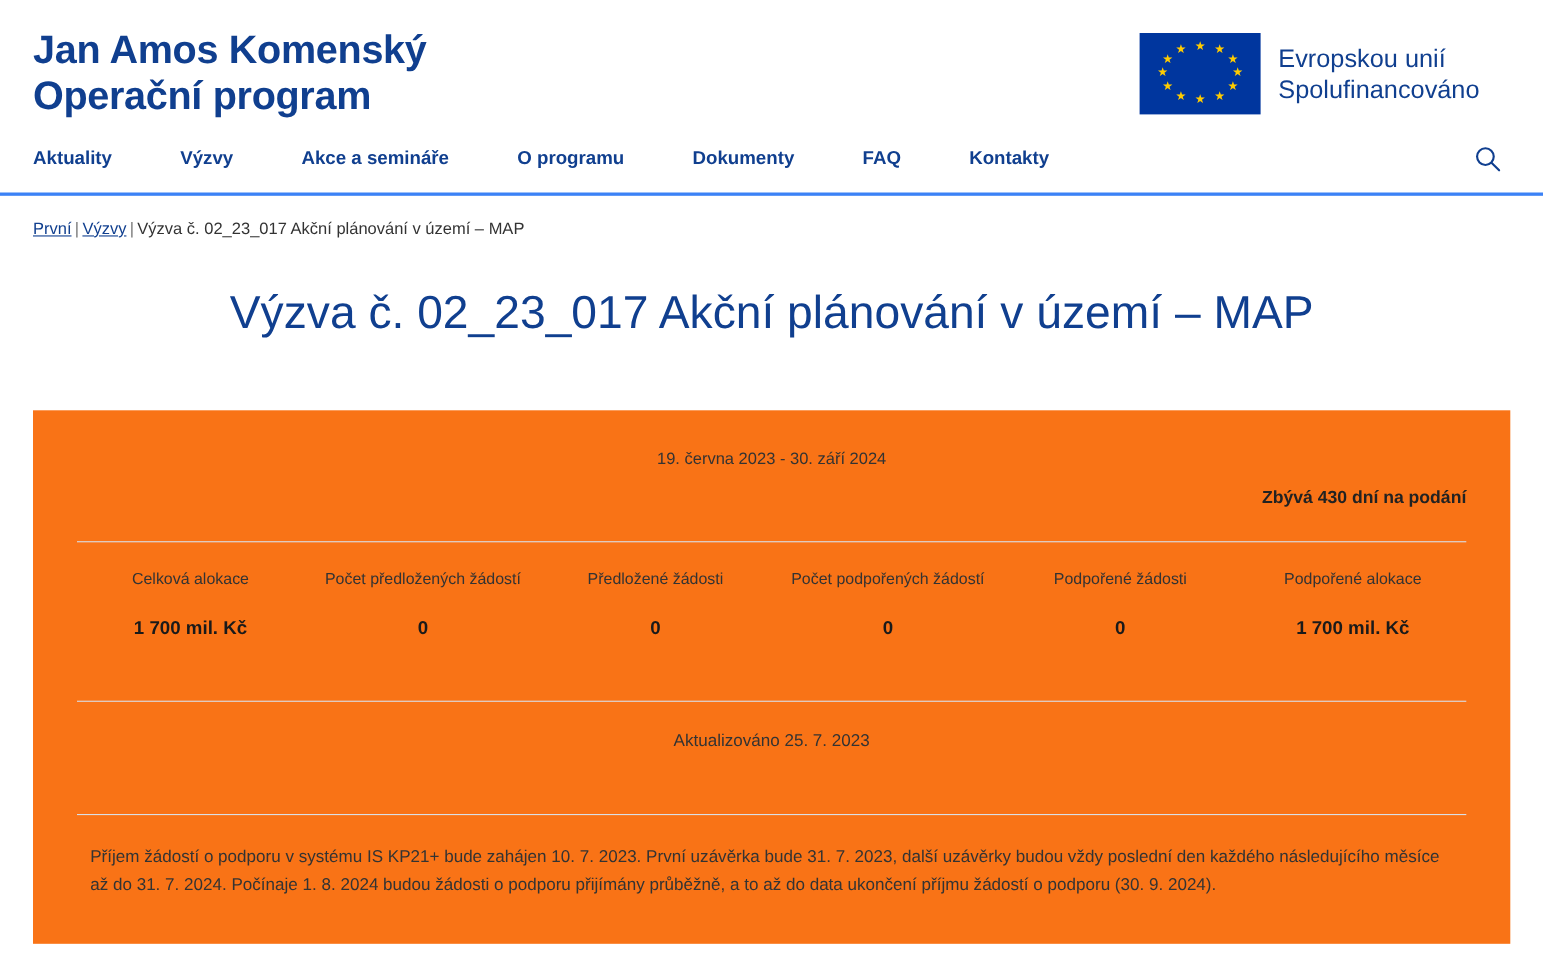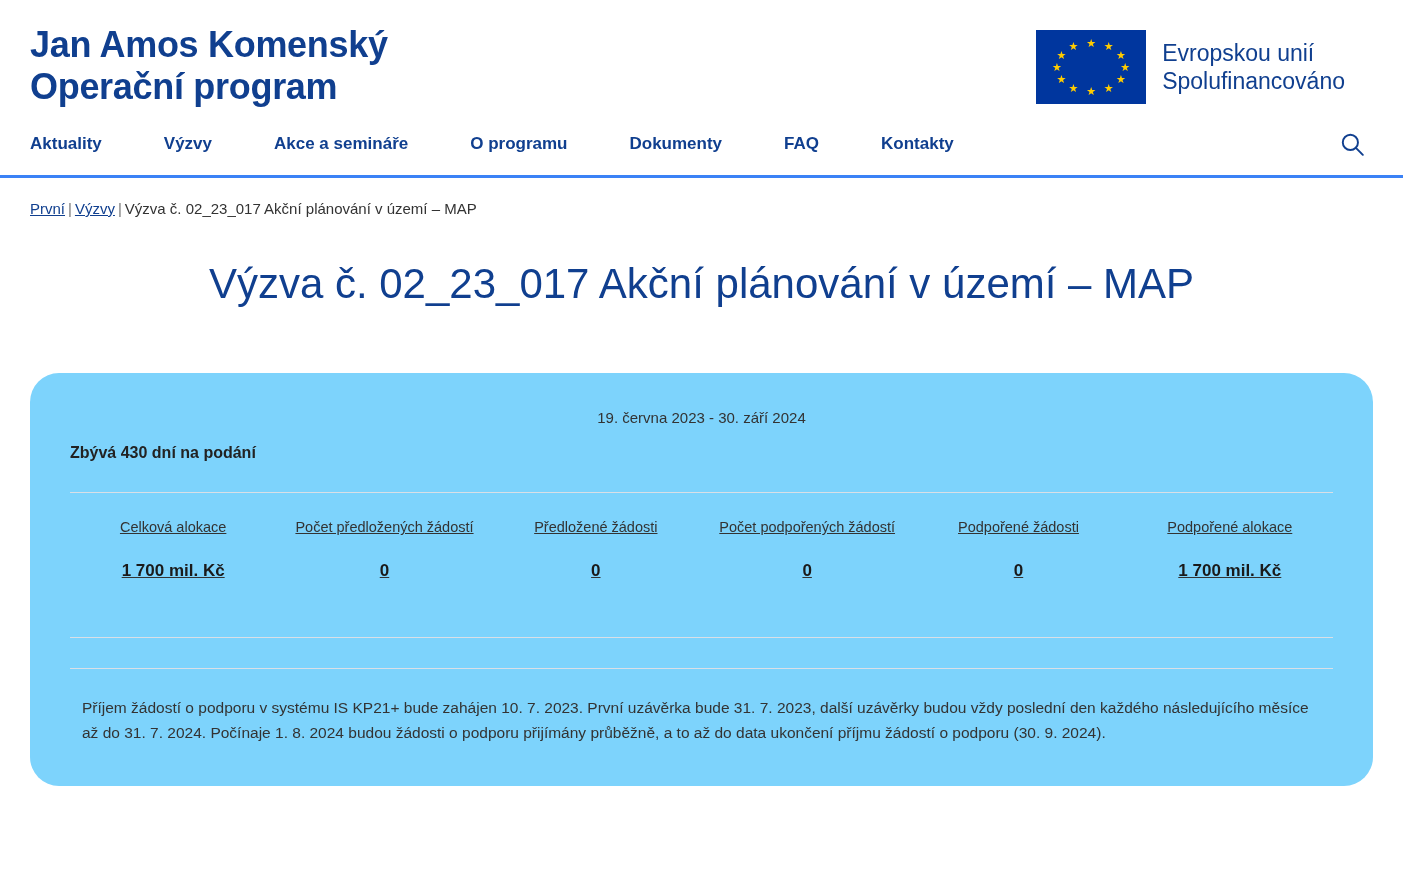--- a/index.html
+++ b/index.html
@@ -107,46 +107,44 @@
     font-size: 42px;
     font-weight: normal;
     margin: 42px 0 0 0;
     padding: 0 60px;
     line-height: 1.2;
   }
 
   
   .info-panel {
     margin: 64px 30px 0 30px;
-    background: #7dd3fc;
+    background: #f97316;
     padding: 36px 40px 40px 40px;
-    border-radius: 29px;
   }
   .panel-dates {
     text-align: center;
     font-size: 15px;
     color: #333;
   }
   .panel-remaining {
-    text-align: left;
+    text-align: right;
     font-size: 16px;
     font-weight: bold;
     color: #222;
     margin-top: 18px;
   }
   .divider {
     border-top: 1px solid #dadfe6;
     margin: 30px 0 0 0;
   }
   .stats {
     display: flex;
     justify-content: space-between;
     padding: 26px 0 26px 0;
     gap: 5px;
-    text-decoration: underline;
   }
   .stat {
     flex: 1;
     text-align: center;
   }
   .stat-label {
     font-size: 14.5px;
     color: #333;
     white-space: nowrap;
   }
@@ -253,17 +251,18 @@
       <div class="stat-value">0</div>
     </div>
     <div class="stat">
       <div class="stat-label">Podpořené alokace</div>
       <div class="stat-value">1 700 mil. Kč</div>
     </div>
   </div>
 
   <div class="divider"></div>
 
+  <div class="panel-updated">Aktualizováno 25. 7. 2023</div>
 
   <div class="divider"></div>
 
   <div class="panel-note">Příjem žádostí o podporu v systému IS KP21+ bude zahájen 10. 7. 2023. První uzávěrka bude 31. 7. 2023, další uzávěrky budou vždy poslední den každého následujícího měsíce až do 31. 7. 2024. Počínaje 1. 8. 2024 budou žádosti o podporu přijímány průběžně, a to až do data ukončení příjmu žádostí o podporu (30. 9. 2024).</div>
 </div>
 
 </body></html>

